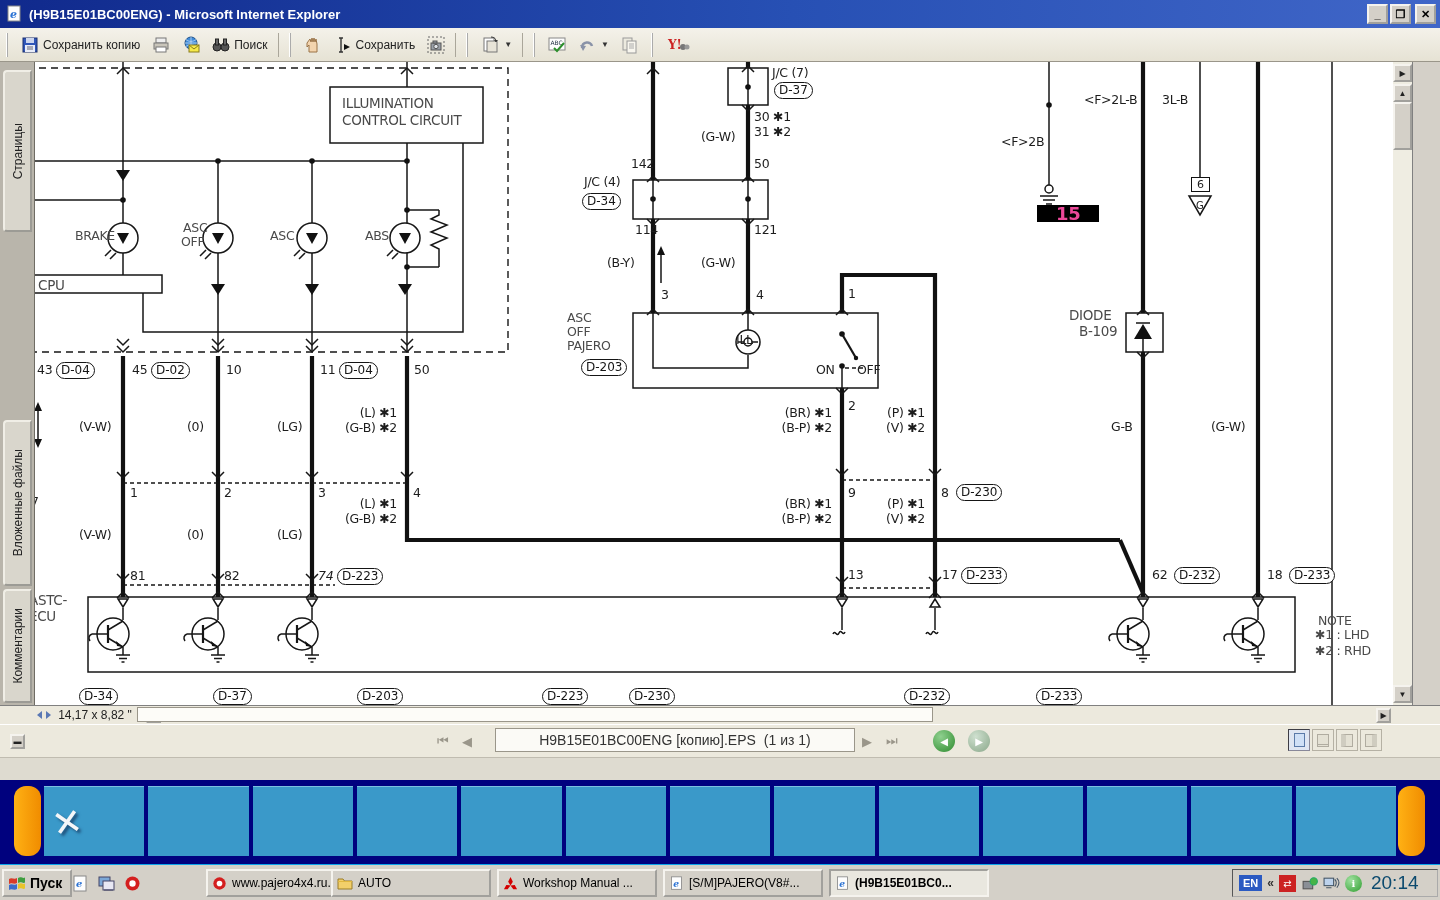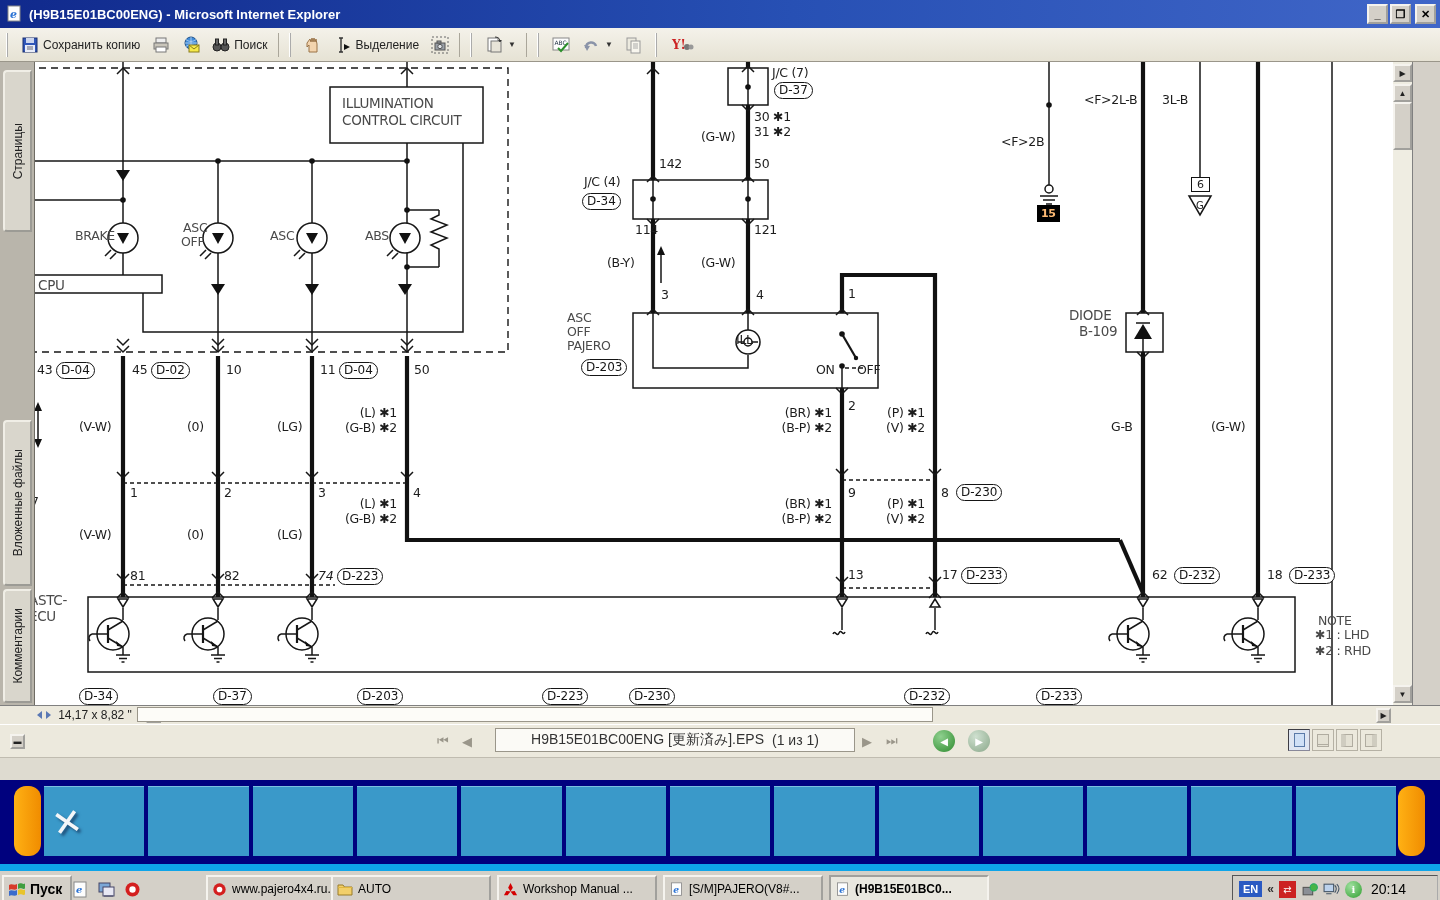--- a/index.html
+++ b/index.html
@@ -42,21 +42,21 @@
   #dsvg .f{fill:#111;stroke:none;}
   #dsvg .wb{fill:#fff;stroke:#161616;stroke-width:1.5;}
   #dsvg .w2{stroke-width:2.2;}
   #labels{position:absolute;left:0;top:0;width:100%;height:100%;pointer-events:none;}
   .dl{position:absolute;font-family:"DejaVu Sans",sans-serif;font-size:12.5px;color:#1d1d1d;
     letter-spacing:-0.3px;white-space:pre-line;line-height:15px;}
   .b13{font-size:13.5px;}
   .gy{color:#4a4a4a;}
   .rt{width:64px;text-align:right;}
   .rt2{width:52px;text-align:right;}
-  .inv{background:#000;color:#fdba74;font-weight:bold;padding:1px 4px;font-size:11px;}
+  .inv{background:#000;color:#ec4899;font-weight:bold;padding:1px 19px;font-size:18px;}
   .box6{border:1.6px solid #111;padding:0 5px;font-size:11px;line-height:13px;background:#fff;}
   .g{font-size:10px;}
   .pill{position:absolute;font-family:"DejaVu Sans",sans-serif;font-size:12px;color:#151515;
     border:1.5px solid #151515;border-radius:9px;padding:0 4px;height:17px;line-height:14px;background:#fff;}
 
   
   #vscroll{left:1393px;top:62px;width:19px;height:643px;background:#efede2;}
   .sbtn{position:absolute;left:0;width:19px;height:18px;background:#d4d0c8;border:2px outset #f5f3ee;
     font-size:8px;display:flex;align-items:center;justify-content:center;color:#222;}
   #rframe{left:1412px;top:62px;width:28px;height:643px;background:#d4d0c8;border-left:1px solid #808080;}
@@ -86,33 +86,33 @@
   
   #bluestrip{left:0;top:780px;width:1440px;height:84px;background:#00017e;}
   #cells{position:absolute;left:44px;top:6px;width:1352px;height:70px;display:flex;gap:4px;background:#00017e;}
   .cell{flex:1;background:#3a99c9;border-top:1px solid #7cc0de;}
   .opill{position:absolute;top:6px;width:27px;height:70px;background:linear-gradient(90deg,#ffb114,#f08c00);
     border-radius:12px;}
   #xglyph{position:absolute;left:52px;top:22px;font-size:36px;font-weight:bold;color:#f4f6f8;
     transform:rotate(-10deg);text-shadow:2px 3px 3px #1d4d77;font-family:"DejaVu Sans",sans-serif;}
 
   
-  #taskbar{left:0;top:864px;width:1440px;height:28px;background:#d4d0c8;border-top:7px solid #0ea5e9;
+  #taskbar{left:0;top:864px;width:1440px;height:28px;background:#d4d0c8;border-top:1px solid #0ea5e9;
     display:flex;align-items:center;}
   #startbtn{position:absolute;left:2px;top:4px;height:28px;padding:0 8px 0 4px;background:#d4d0c8;
     border:2px outset #f5f3ee;display:flex;align-items:center;gap:4px;font-weight:bold;font-size:14px;color:#000;}
   .ql{position:absolute;top:7px;width:20px;height:22px;display:flex;align-items:center;justify-content:center;}
   .tkbtn{position:absolute;top:4px;height:28px;width:160px;background:#d4d0c8;border:2px outset #f5f3ee;
     display:flex;align-items:center;gap:5px;padding:0 4px;font-size:12px;color:#000;
     white-space:nowrap;overflow:hidden;}
   .tkbtn.active{background:#e9e7df;border:2px inset #f5f3ee;font-weight:bold;}
   #tray{position:absolute;right:2px;top:4px;height:28px;width:206px;border:1px inset #aaa;
     display:flex;align-items:center;gap:5px;padding:0 6px;font-size:12px;}
   #lang{background:#2b5ac2;color:#fff;font-size:11px;font-weight:bold;padding:2px 4px;}
-  #clock{margin-left:4px;font-size:14px;color:#000000;}
+  #clock{margin-left:4px;font-size:19px;color:#0c4a6e;}
   .trico{width:17px;height:17px;display:flex;align-items:center;justify-content:center;font-size:10px;}
 </style>
 </head>
 <body>
 
 <div class="abs" id="titlebar">
   <svg class="ticon" viewBox="0 0 18 18">
     <rect x="3" y="1" width="12" height="15" fill="#fdfdfd" stroke="#888"></rect>
     <text x="5" y="13" font-size="11" fill="#2a72d4" font-family="DejaVu Serif" font-style="italic" font-weight="bold">e</text>
   </svg>
@@ -165,21 +165,21 @@
   <div class="tbtn">
     <svg class="tico" viewBox="0 0 18 18">
       <path d="M5,16 V9 L3,11 V7 L6,3 L7,6 L8,2 L9,6 L10,2 L11,6 L12,3 L13,8 V16 Z" fill="#f3d4ae" stroke="#9a7347"></path>
     </svg>
   </div>
   <div class="tbtn">
     <svg class="tico" viewBox="0 0 18 18">
       <path d="M5,2 H9 M7,2 V16 M5,16 H9" stroke="#333" fill="none" stroke-width="1.4"></path>
       <path d="M10,8 L16,11 L10,14 Z" fill="#111"></path>
     </svg>
-    <span>Выделение</span>
+    <span>Сохранить</span>
   </div>
   <div class="tbtn">
     <svg class="tico" viewBox="0 0 18 18">
       <rect x="1" y="1" width="16" height="16" fill="none" stroke="#666" stroke-dasharray="2 2"></rect>
       <rect x="4" y="7" width="10" height="7" fill="#9aa0a8" stroke="#555"></rect>
       <circle cx="9" cy="10.5" r="2.2" fill="#dfe3e8" stroke="#555"></circle>
       <rect x="6" y="5" width="4" height="2" fill="#9aa0a8" stroke="#555"></rect>
     </svg>
   </div>
   <div class="tsep"></div>
@@ -451,21 +451,21 @@
       <div class="dl" style="left: 378px; top: 423px;">4</div>
       <div class="dl rt" style="left: 298px; top: 434px;">(L) ✱1
 (G-B) ✱2</div>
       <div class="dl" style="left: 44px; top: 465px;">(V-W)</div>
       <div class="dl" style="left: 152px; top: 465px;">(0)</div>
       <div class="dl" style="left: 242px; top: 465px;">(LG)</div>
       <div class="dl" style="left: 95px; top: 506px;">81</div>
       <div class="dl" style="left: 189px; top: 506px;">82</div>
       <div class="dl" style="left: 283px; top: 506px; font-style: italic;">74</div>
       <div class="dl" style="left: 549px; top: 112px;">J/C (4)</div>
-      <div class="dl" style="left: 624px; top: 94px;">142</div>
+      <div class="dl" style="left: 596px; top: 94px;">142</div>
       <div class="dl" style="left: 719px; top: 94px;">50</div>
       <div class="dl" style="left: 737px; top: 3px;">J/C (7)</div>
       <div class="dl" style="left: 719px; top: 47px;">30 ✱1</div>
       <div class="dl" style="left: 719px; top: 62px;">31 ✱2</div>
       <div class="dl" style="left: 666px; top: 67px;">(G-W)</div>
       <div class="dl" style="left: 600px; top: 160px;">114</div>
       <div class="dl" style="left: 719px; top: 160px;">121</div>
       <div class="dl" style="left: 572px; top: 193px;">(B-Y)</div>
       <div class="dl" style="left: 666px; top: 193px;">(G-W)</div>
       <div class="dl" style="left: 626px; top: 225px;">3</div>
@@ -549,21 +549,21 @@
 <div class="abs" id="hthumb"></div>
 
 <div class="abs" id="row2">
   <div class="mini" style="margin-left:10px;">▬</div>
   <span style="position:absolute;left:437px;color:#9a968a;">⏮</span>
   <span style="position:absolute;left:462px;color:#9a968a;">◀</span>
   <span style="position:absolute;left:862px;color:#9a968a;">▶</span>
   <span style="position:absolute;left:886px;color:#9a968a;">⏭</span>
 </div>
 <div class="abs" id="navfield">
-  <span>H9B15E01BC00ENG [更新済み].EPS</span>
+  <span>H9B15E01BC00ENG [копию].EPS</span>
   <span>(1 из 1)</span>
 </div>
 <div class="gnav abs" style="left:933px;background:radial-gradient(circle at 35% 30%,#8fd08f,#2e8b2e);">◀</div>
 <div class="gnav abs" style="left:968px;background:radial-gradient(circle at 35% 30%,#cfe0cf,#8aa88a);">▶</div>
 <div class="viewbtn abs" style="left:1288px;border:1px inset #889;background:#dfe6f2;">
     <div class="vb-page"></div>
   </div>
 <div class="viewbtn abs" style="left:1312px;">
     <div class="vb-gray" style="border-bottom:3px double #b0aca0;"></div>
   </div>

